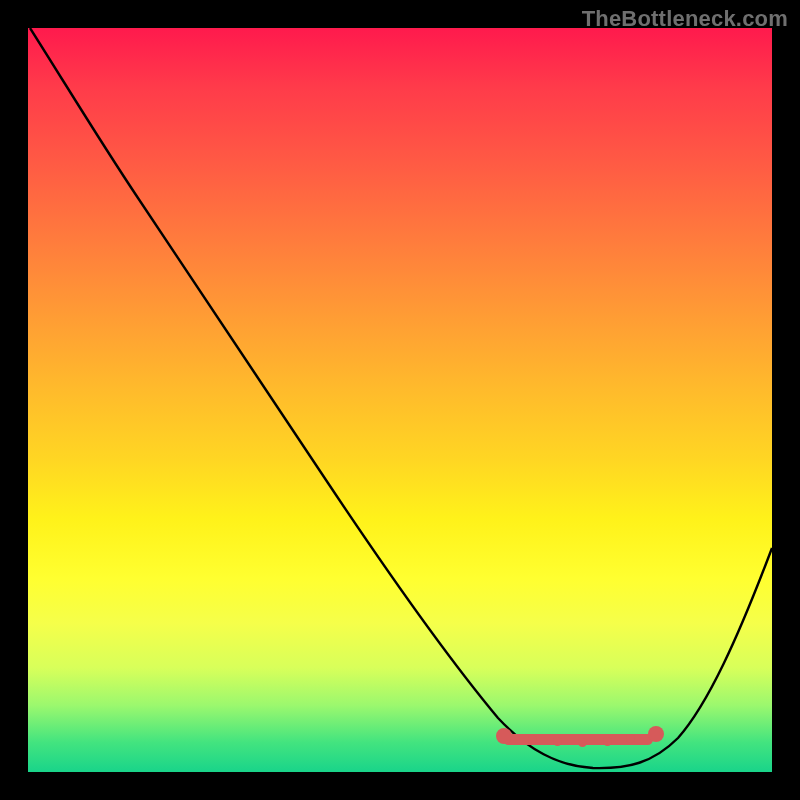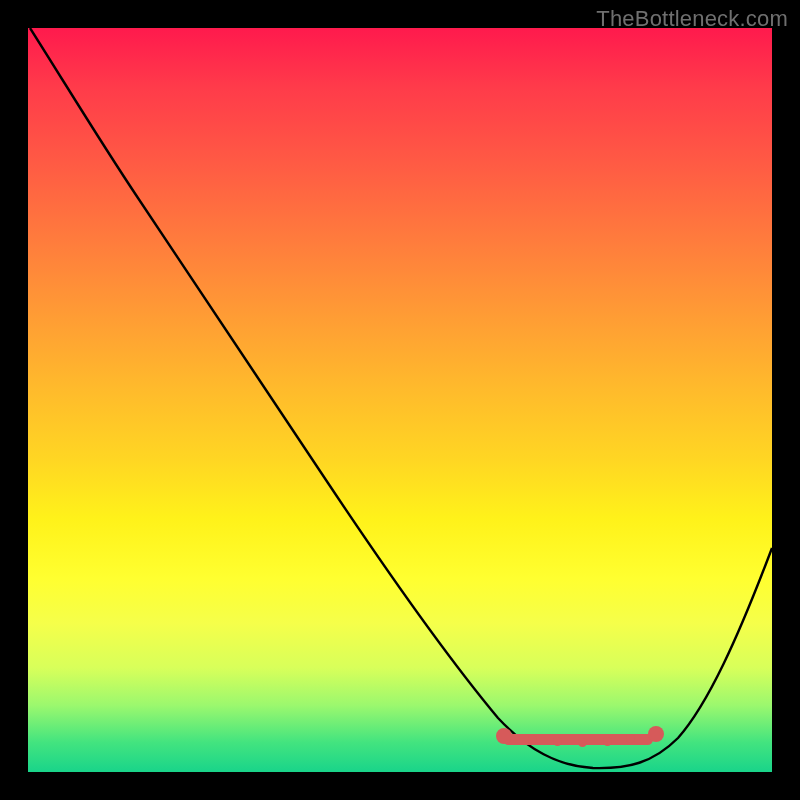--- a/index.html
+++ b/index.html
@@ -41,21 +41,21 @@
       #43e47f 96%,
       #19d48a 100%);
   }
   .attribution {
     position: absolute;
     top: 6px;
     right: 12px;
     color: #6f6f6f;
     font-size: 22px;
     letter-spacing: 0.2px;
-    font-weight: 400;
+    font-weight: 700;
   }
   svg.curve {
     position: absolute;
     left: 0;
     top: 0;
     width: 744px;
     height: 744px;
   }
   .marker {
     position: absolute;

